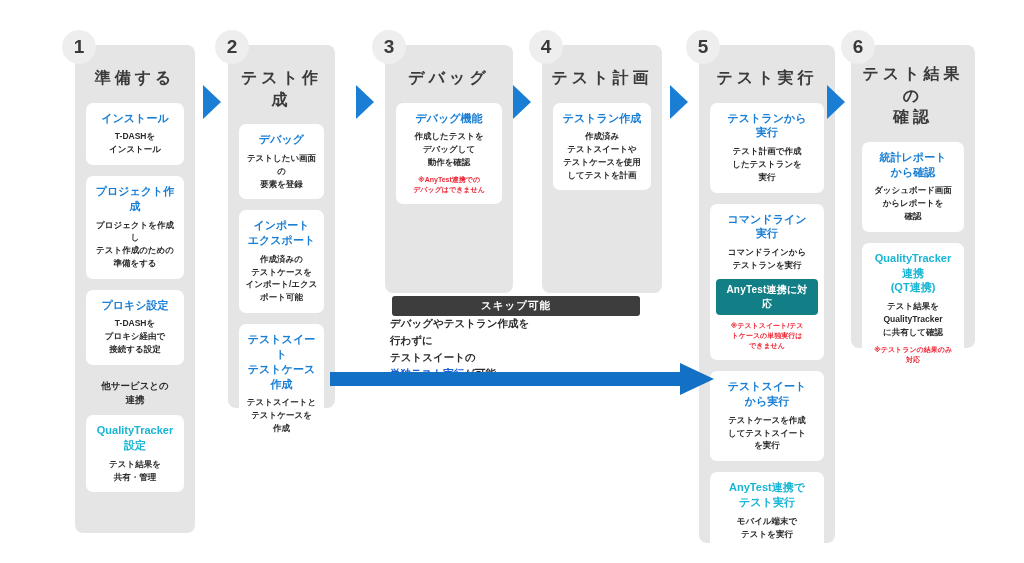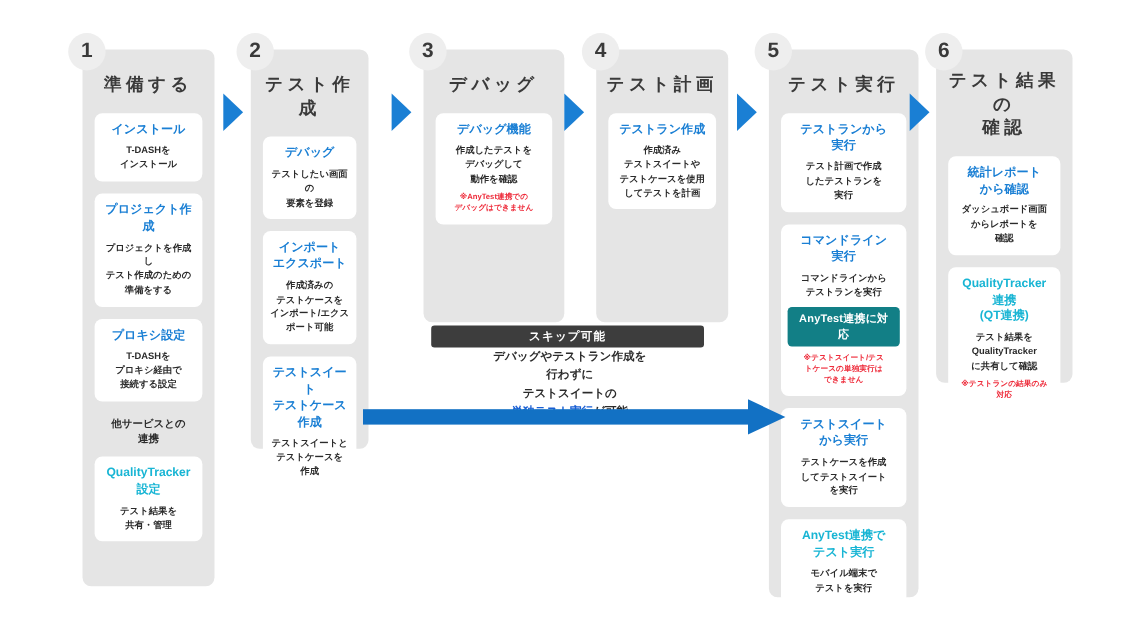--- a/index.html
+++ b/index.html
@@ -128,26 +128,27 @@
     display: flex;
     align-items: center;
     justify-content: center;
     letter-spacing: 1px;
     z-index: 5;
   }
 
   
   .center-note {
     position: absolute;
-    text-align: center;
+    text-align: left;
     font-size: 10.5px;
     font-weight: bold;
     color: #2b2b2b;
     line-height: 1.6;
     z-index: 5;
+    font-family: Liberation Mono, monospace;
   }
   .center-note .hl {
     color: #1a5fd4;
     text-decoration: underline;
     text-underline-offset: 2px;
   }
 
   
   .long-arrow {
     position: absolute;

